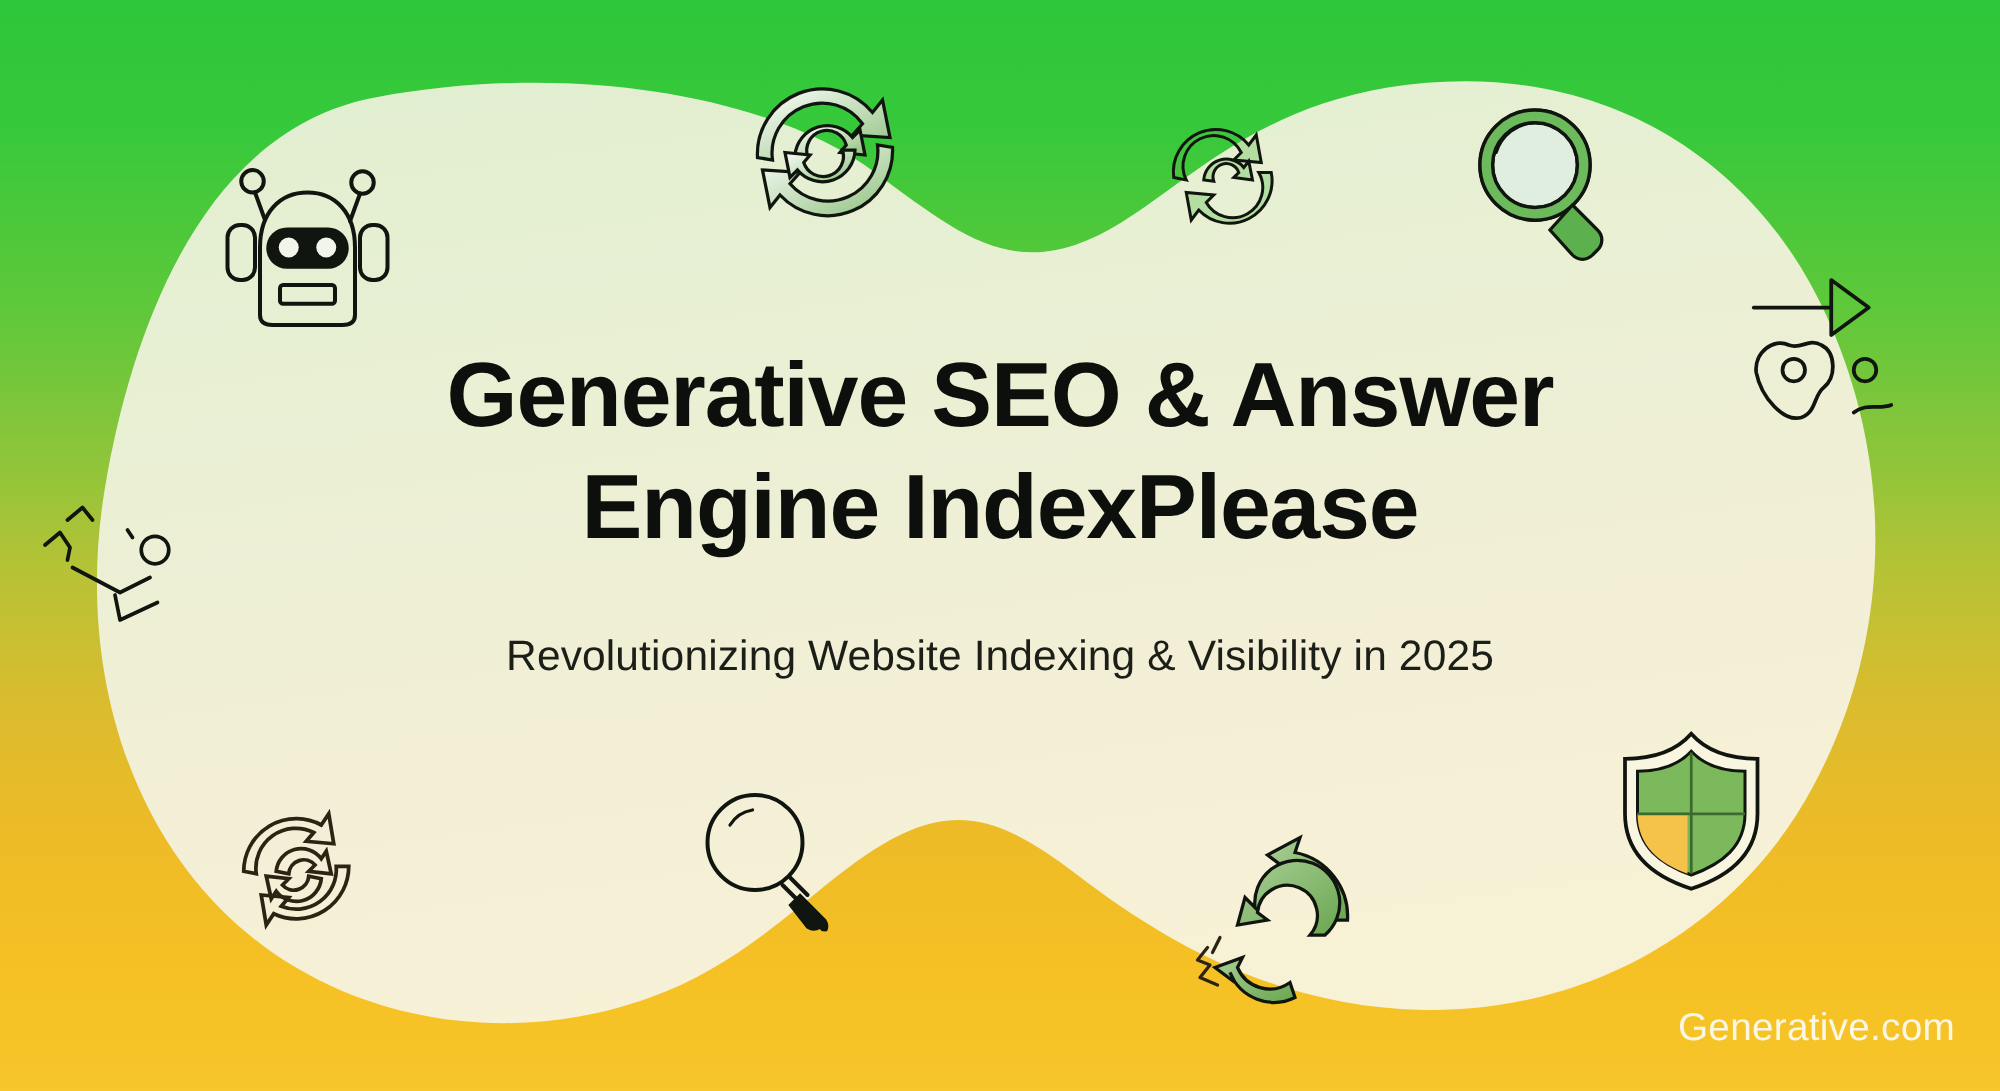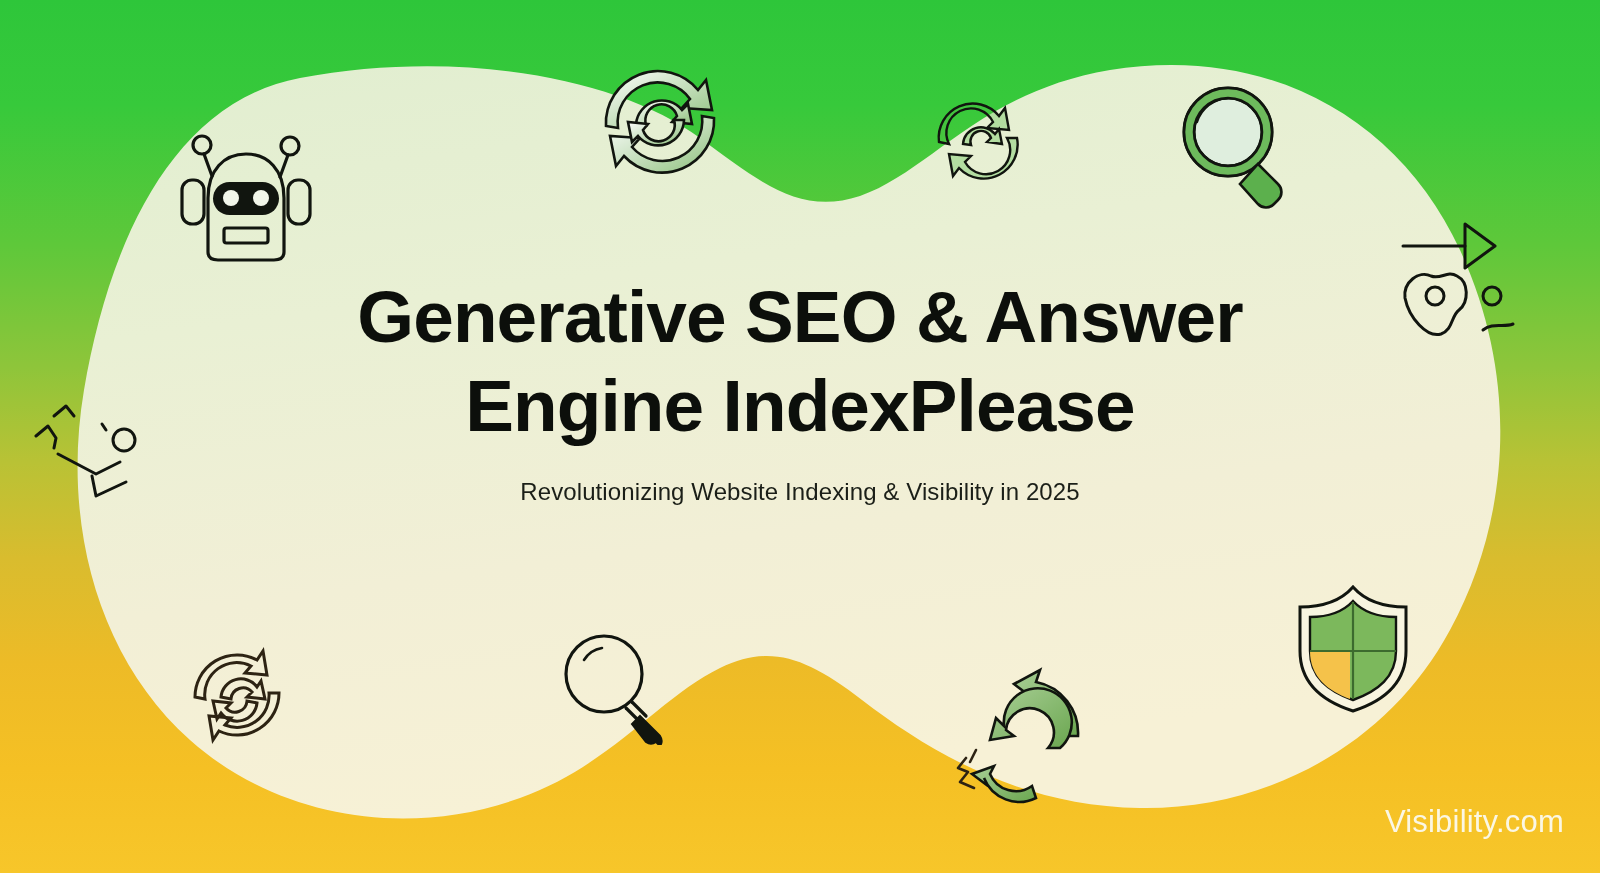--- a/index.html
+++ b/index.html
@@ -45,22 +45,22 @@
   }
   .title {
     font-size:73px;
     font-weight:bold;
     letter-spacing:-0.9px;
     line-height:1.22;
     color:#0c0f0b;
     padding:0 84px;
   }
   .subtitle {
-    margin-top:28px;
-    font-size:24px;
+    margin-top:56px;
+    font-size:34px;
     font-weight:normal;
     letter-spacing:0.1px;
     color:#1b1f18;
   }
 
   
   .brand {
     position:absolute;
     right:36px;
     bottom:33px;
@@ -279,15 +279,15 @@
   </div>
 
   <div class="text-block">
     <h1 class="title">
       <span>Generative SEO &amp; Answer</span><br>
       <span>Engine IndexPlease</span>
     </h1>
     <p class="subtitle">Revolutionizing Website Indexing &amp; Visibility in 2025</p>
   </div>
 
-  <div class="brand">Visibility.com</div>
+  <div class="brand">Generative.com</div>
 
 </div>
 
 </body></html>

